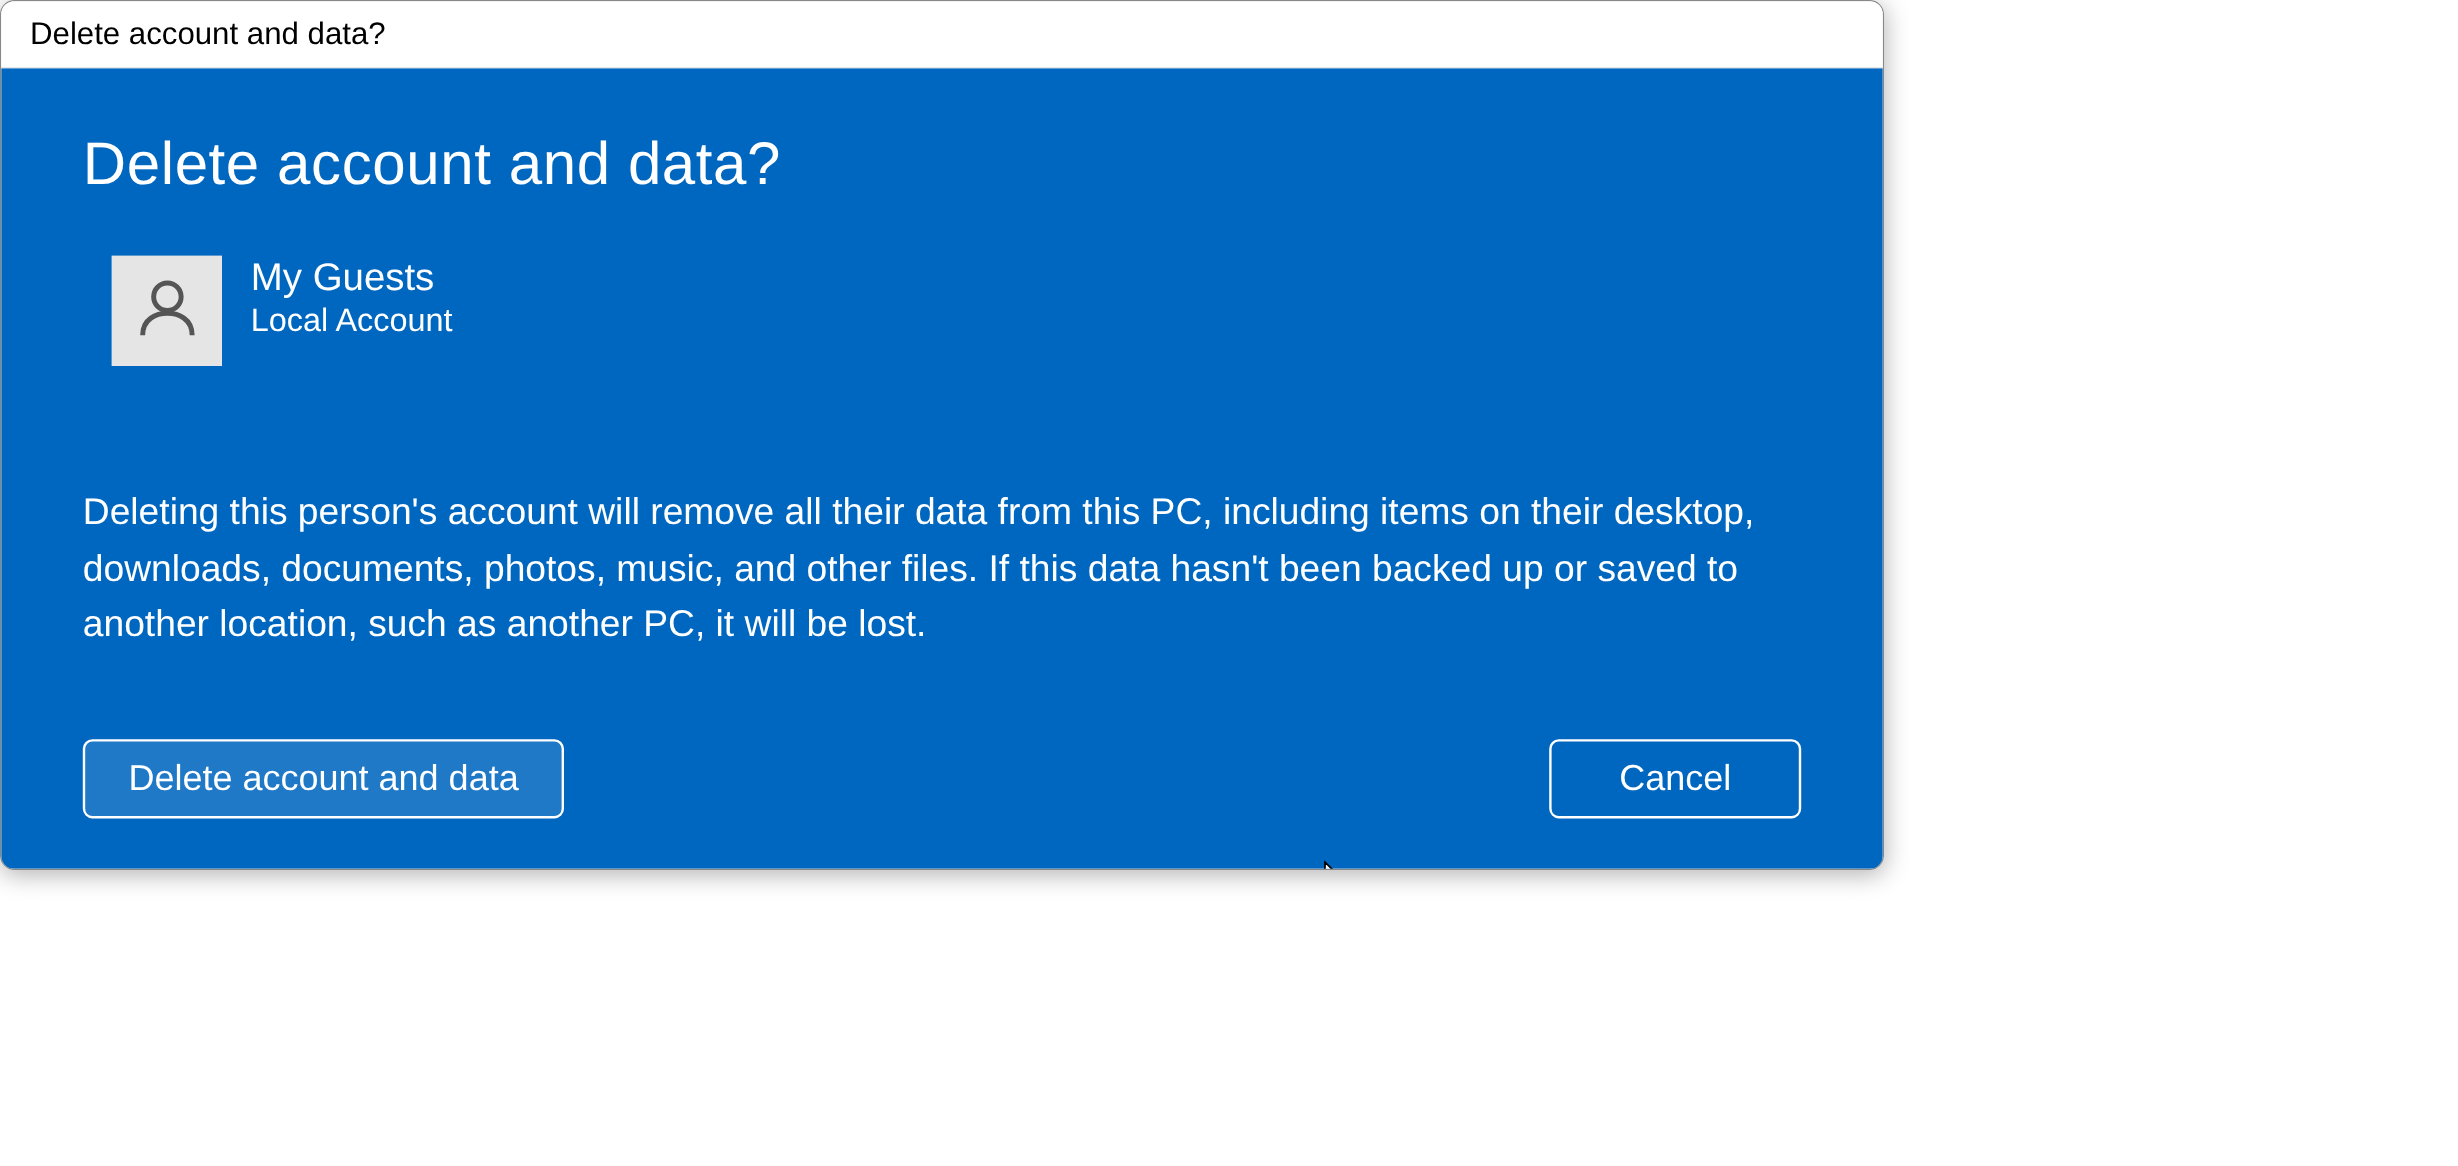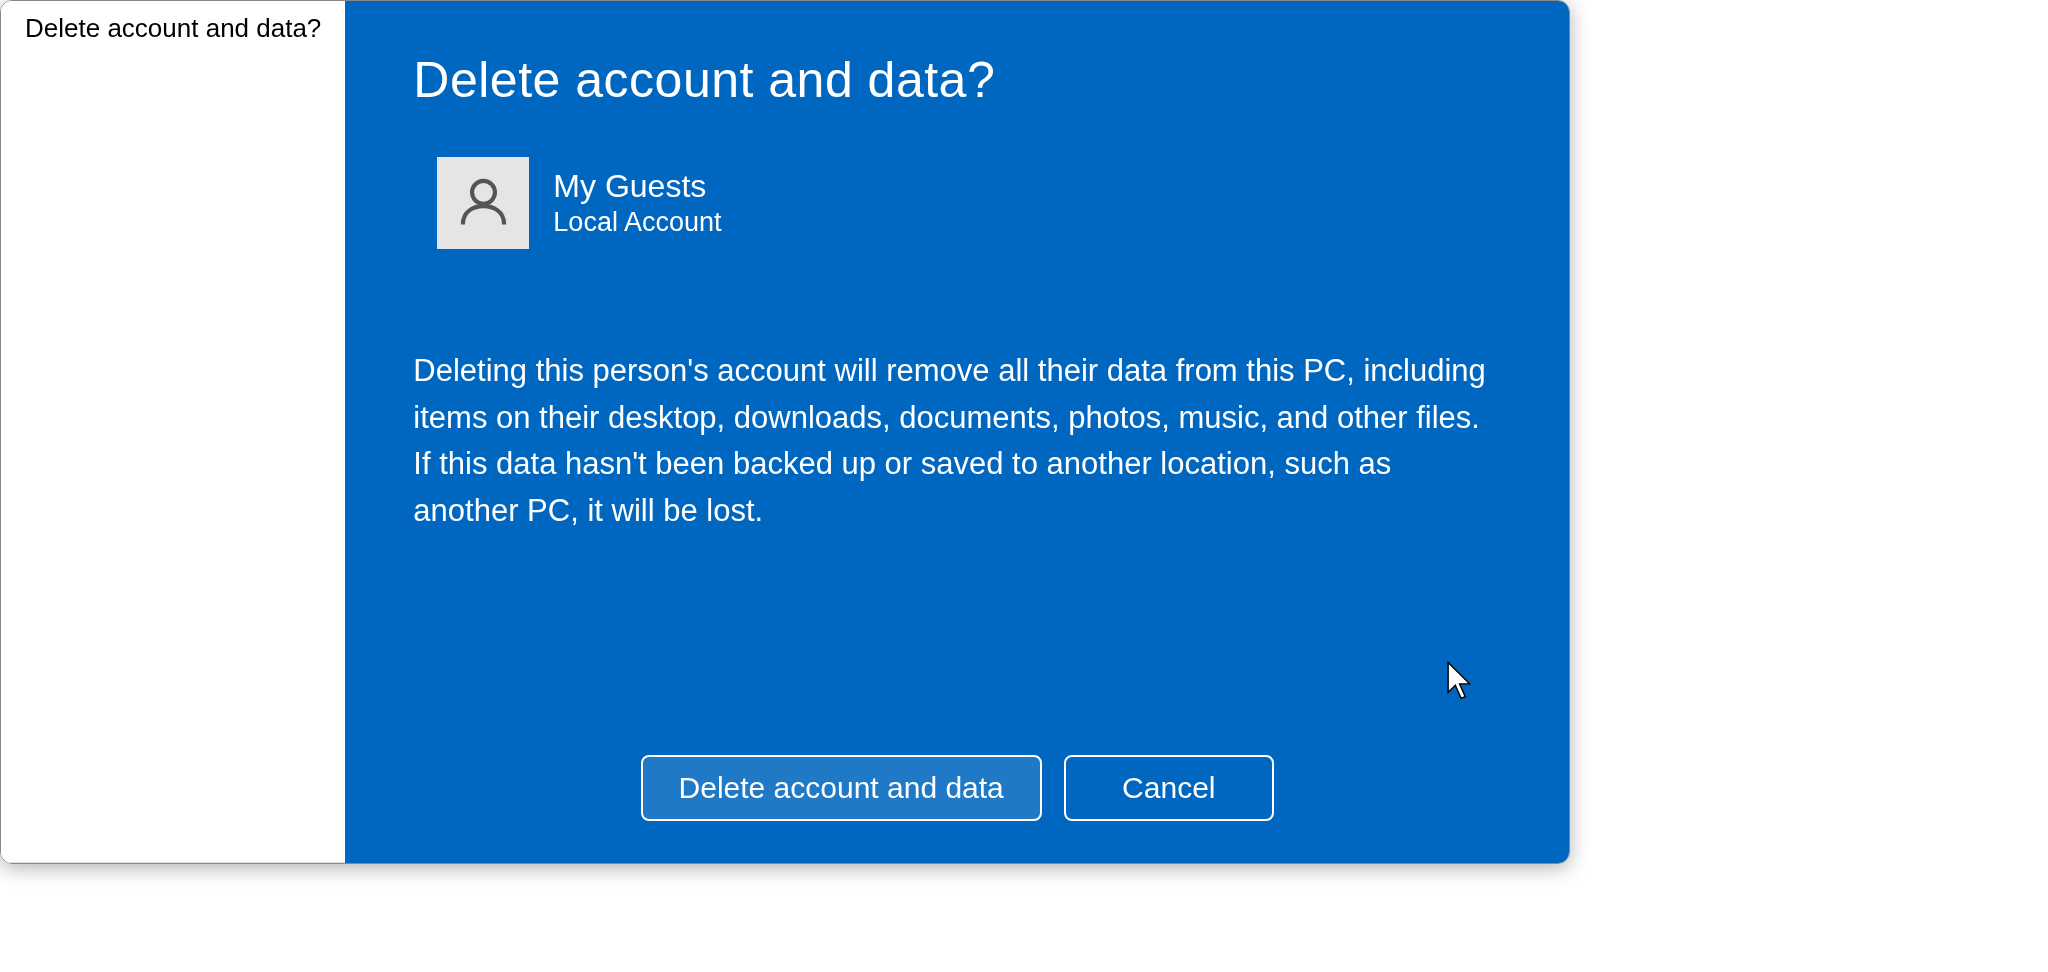--- a/index.html
+++ b/index.html
@@ -11,28 +11,28 @@
     body {
       font-family: 'Segoe UI', Tahoma, Geneva, Verdana, sans-serif;
       background: #ffffff;
       width: 2048px;
       height: 972px;
       overflow: hidden;
     }
     
     .dialog-window {
       width: 1570px;
-      height: 864px;
+      height: 725px;
       margin: 0;
       border: 1px solid #888;
       border-radius: 12px;
       overflow: hidden;
       box-shadow: 0 4px 20px rgba(0,0,0,0.3);
       display: flex;
-      flex-direction: row;
+      flex-direction: column;
       position: relative;
     }
     
     .titlebar {
       background: #ffffff;
       padding: 12px 24px;
       font-size: 26px;
       color: #000000;
       font-weight: 400;
       border-bottom: 1px solid #e0e0e0;
@@ -50,21 +50,20 @@
     
     .dialog-heading {
       font-size: 50px;
       font-weight: 300;
       margin-bottom: 48px;
       letter-spacing: 0.5px;
     }
     
     .account-info {
       display: flex;
-      align-items: center;
       gap: 24px;
       margin-bottom: 55px;
       margin-left: 24px;
     }
     
     .avatar {
       width: 92px;
       height: 92px;
       background: #e5e5e5;
       display: flex;
@@ -96,21 +95,21 @@
     .warning-text {
       font-size: 31px;
       line-height: 1.5;
       font-weight: 400;
       max-width: 1440px;
       margin-top: 44px;
     }
     
     .button-row {
       display: flex;
-      justify-content: center;
+      justify-content: space-between;
       gap: 22px;
       margin-top: auto;
       padding-top: 40px;
     }
     
     .dialog-button {
       background: transparent;
       border: 2px solid #ffffff;
       border-radius: 8px;
       color: #ffffff;

